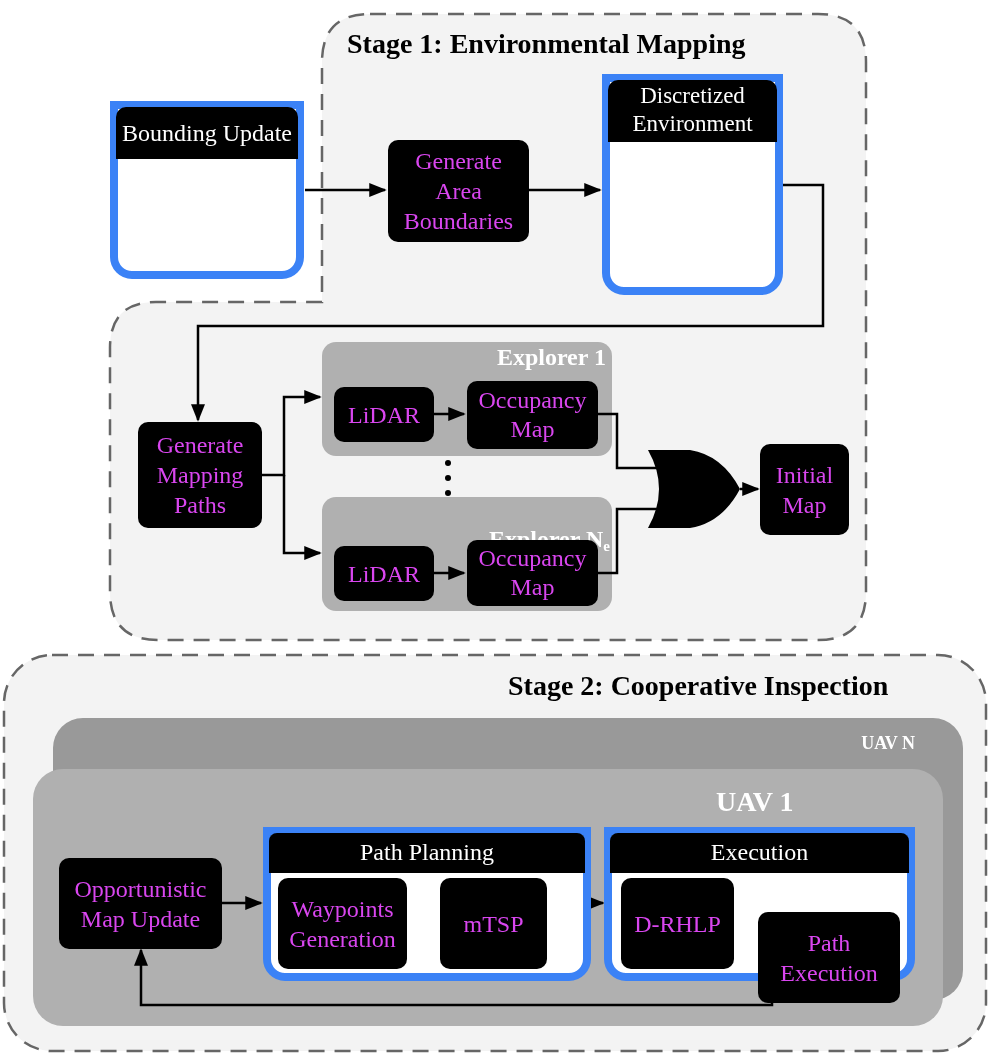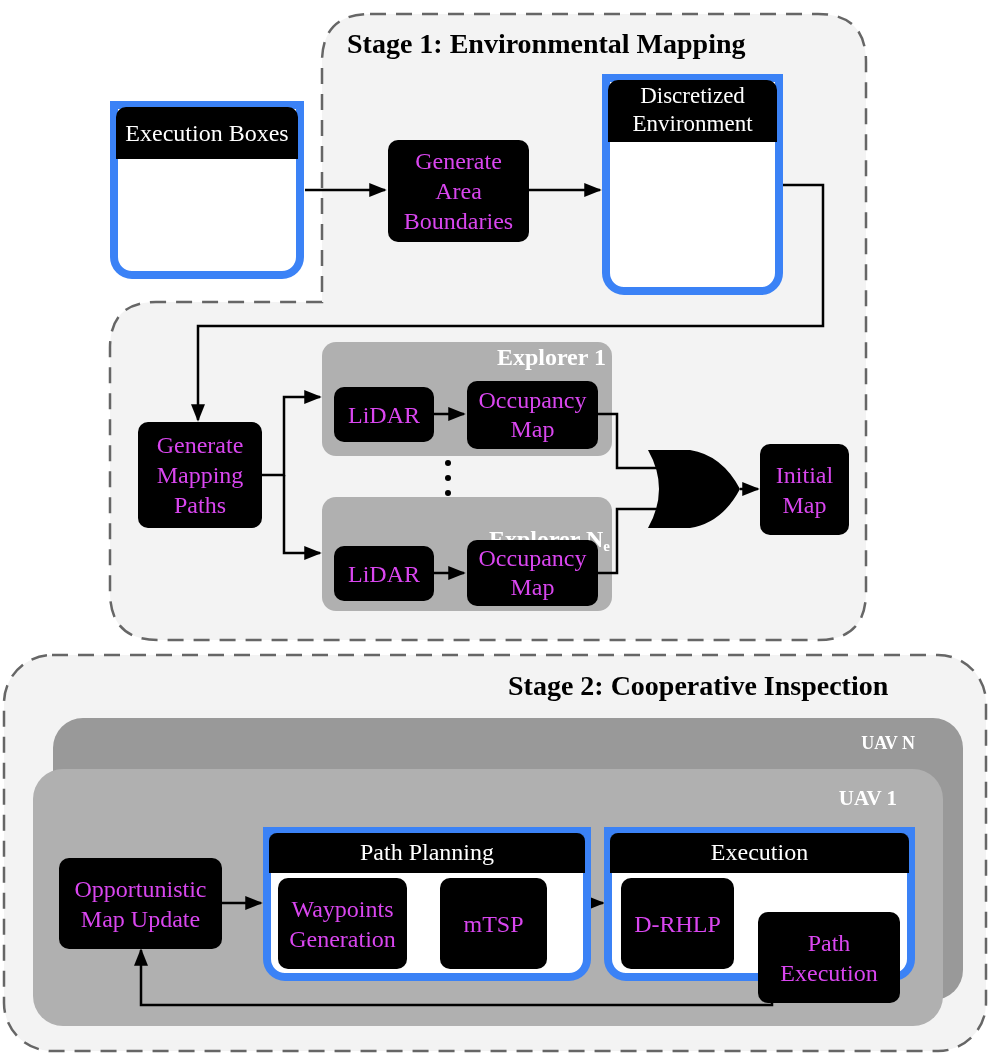--- a/index.html
+++ b/index.html
@@ -120,21 +120,21 @@
     <circle cx="448" cy="463" r="3"></circle>
     <circle cx="448" cy="478" r="3"></circle>
     <circle cx="448" cy="493" r="3"></circle>
   </g>
 </svg>
 
 <div class="abs stage-title" style="left:347px; top:28px;">Stage 1: Environmental Mapping</div>
 <div class="abs stage-title" style="left:508px; top:670px;">Stage 2: Cooperative Inspection</div>
 
 <div class="abs card" style="left:110px; top:101px; width:194px; height:178px;">
-  <div class="card-head" style="height:52px; line-height:52px; border-radius:10px 10px 0 0;">Execution Boxes</div>
+  <div class="card-head" style="height:52px; line-height:52px; border-radius:10px 10px 0 0;">Bounding Update</div>
 </div>
 
 <div class="abs blk" style="left:388px; top:140px; width:141px; height:102px;">Generate
 Area
 Boundaries</div>
 
 <div class="abs card" style="left:602px; top:74px; width:181px; height:221px;">
   <div class="card-head" style="height:60px; font-size:23px; line-height:28px; padding-top:2px; border-radius:10px 10px 0 0;">Discretized
 Environment</div>
 </div>
@@ -150,21 +150,21 @@
 
 <div class="abs grp-title" style="left:440px; top:499px; width:170px; text-align:right;margin-top:27px;"><span>Explorer N</span><span class="sub">e</span></div>
 <div class="abs blk" style="left:334px; top:546px; width:100px; height:55px;">LiDAR</div>
 <div class="abs blk" style="left:467px; top:540px; width:131px; height:66px; line-height:29px;">Occupancy
 Map</div>
 
 <div class="abs blk" style="left:760px; top:444px; width:89px; height:91px;">Initial
 Map</div>
 
 <div class="abs grp-title" style="left:780px; top:733px; width:135px; text-align:right; font-size:18px;">UAV N</div>
-<div class="abs grp-title" style="left:762px; top:786px; width:135px; text-align:right; font-size:21px;">UAV 1</div>
+<div class="abs grp-title" style="left:716px; top:786px; width:135px; text-align:left; font-size:28px;">UAV 1</div>
 
 <div class="abs blk" style="left:59px; top:858px; width:163px; height:91px;">Opportunistic
 Map Update</div>
 
 <div class="abs card" style="left:263px; top:827px; width:328px; height:154px;">
   <div class="card-head" style="height:40px; line-height:38px;">Path Planning</div>
 </div>
 <div class="abs blk" style="left:278px; top:878px; width:129px; height:91px;">Waypoints
 Generation</div>
 <div class="abs blk" style="left:440px; top:878px; width:107px; height:91px;">mTSP</div>

